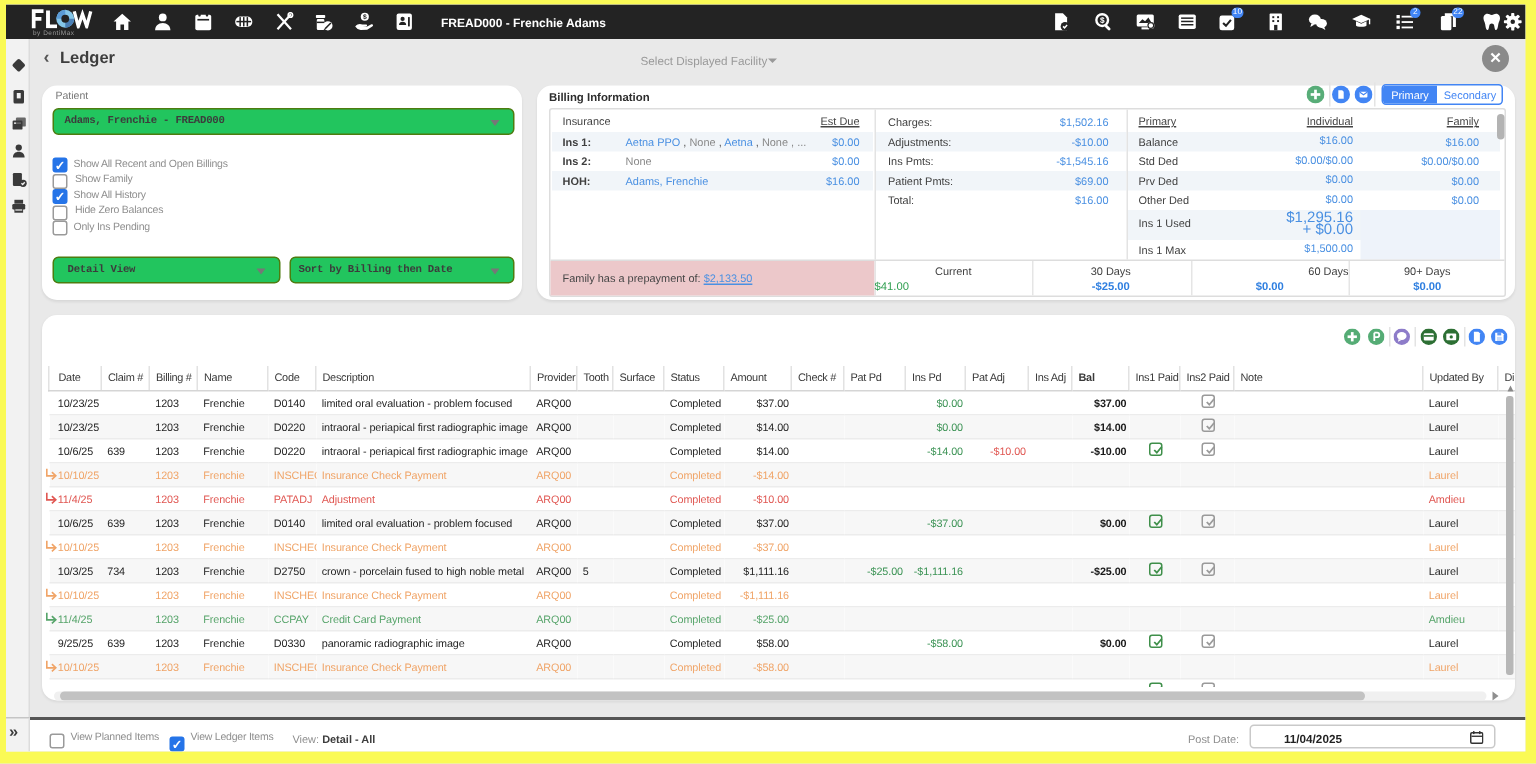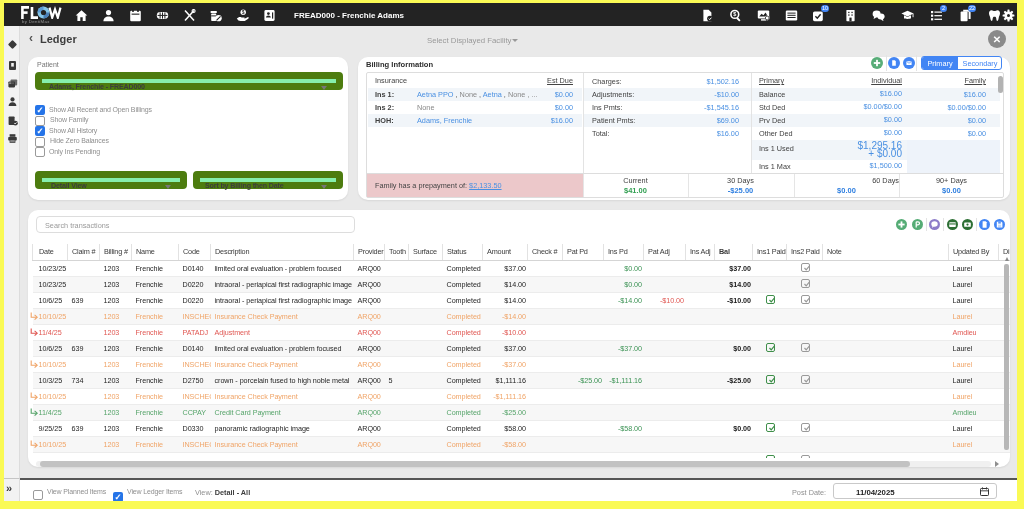--- a/index.html
+++ b/index.html
@@ -7,21 +7,21 @@
   body { background:#fafa55; font-family:"Liberation Sans", sans-serif; position:relative; }
   .abs { position:absolute; }
   #app { position:absolute; left:4px; top:3px; width:1013px; height:498px; background:#e9e9e9; overflow:hidden; }
   
   #topbar { position:absolute; left:0; top:0; width:1013px; height:23px; background:#232323; }
   
   #sidebar { position:absolute; left:0; top:23px; width:16px; height:452px; background:#f2f2f2; border-right:1px solid #dcdcdc; }
   #footer { position:absolute; left:0; top:475px; width:1013px; height:23px; background:#fff; border-top:2px solid #555; }
   #footer-side { position:absolute; left:0; top:475px; width:16px; height:23px; background:#f2f2f2; border-right:1px solid #dcdcdc; border-top:1px solid #c5c5c5; }
   .card { position:absolute; background:#fff; border-radius:10px; box-shadow:0 1px 2px rgba(0,0,0,0.08); }
-  .sel { border:7px solid #4d7c0f; border-radius:4px; background:#86efac; position:absolute; }
+  .sel { border:1px solid #4d7c0f; border-radius:4px; background:#22c55e; position:absolute;font-family:Liberation Mono, monospace; }
   .caret { position:absolute; width:0; height:0; border-left:3.5px solid transparent; border-right:3.5px solid transparent; border-top:4px solid #777; }
   .cb { position:absolute; width:10px; height:10px; border-radius:2px; }
   .cb.off { background:#fff; border:1.5px solid #9a9a9a; }
   .cb.on { background:#2574e8; color:#fff; font-size:8.5px; line-height:10px; text-align:center; font-weight:bold; }
   .lbl { color:#8f8f8f; font-size:7px; letter-spacing:-0.15px; }
   .blue { color:#4a90e2; }
   .circ { position:absolute; border-radius:50%; display:flex; align-items:center; justify-content:center; }
   
   #ttable { border-collapse:collapse; table-layout:fixed; width:998px; font-size:7.2px; letter-spacing:-0.05px; }
   #ttable td.r { position:relative; }
@@ -329,35 +329,32 @@
         <div class="abs" style="left:540px;top:87px;width:93px;height:13px;background:#eef3fa;"></div>
         <div class="abs" style="left:392px;top:89px;font-size:7.3px;color:#3f3f3f;">Ins 1 Max</div>
         <div class="abs blue" style="left:455px;top:88.5px;width:80px;text-align:right;font-size:7.3px;line-height:8.5px;">$1,500.00</div>
         <div class="abs blue" style="left:539px;top:88.5px;width:80px;text-align:right;font-size:7.3px;"></div>
         <div class="abs" style="left:631px;top:3px;width:5px;height:17px;background:#b3b3b3;border-radius:2.5px;"></div>
         <div class="abs" style="left:0;top:100px;width:636px;height:24px;border-top:1px solid #ddd;"></div>
         <div class="abs" style="left:0px;top:101px;width:216px;height:23px;background:#ecc8ca;"></div>
         <div class="abs" style="left:8px;top:108px;font-size:7.3px;color:#454545;">Family has a prepayment of: <span class="blue" style="text-decoration:underline;">$2,133.50</span></div>
         <div class="abs" style="left:216px;top:101px;width:105px;height:23px;border-left:1px solid #e5e5e5;"></div>
         <div class="abs" style="left:216px;top:103px;width:105px;text-align:center;font-size:7.3px;color:#3f3f3f;">Current</div>
-        <div class="abs" style="left:216px;top:113px;width:105px;text-align:center;font-size:7.5px;font-weight:bold;color:#33a053;">$41.00</div>
+        <div class="abs" style="left:216px;top:113px;width:105px;font-size:7.5px;font-weight:normal;color:#33a053;">$41.00</div>
         <div class="abs" style="left:321px;top:101px;width:105px;height:23px;border-left:1px solid #e5e5e5;"></div>
         <div class="abs" style="left:321px;top:103px;width:105px;text-align:center;font-size:7.3px;color:#3f3f3f;">30 Days</div>
         <div class="abs" style="left:321px;top:113px;width:105px;text-align:center;font-size:7.5px;font-weight:bold;color:#2f7fe0;">-$25.00</div>
         <div class="abs" style="left:427px;top:101px;width:105px;height:23px;border-left:1px solid #e5e5e5;"></div>
         <div class="abs" style="left:427px;top:103px;width:105px;text-align:right;font-size:7.3px;color:#3f3f3f;">60 Days</div>
         <div class="abs" style="left:427px;top:113px;width:105px;text-align:center;font-size:7.5px;font-weight:bold;color:#2f7fe0;">$0.00</div>
         <div class="abs" style="left:532px;top:101px;width:105px;height:23px;border-left:1px solid #e5e5e5;"></div>
         <div class="abs" style="left:532px;top:103px;width:105px;text-align:center;font-size:7.3px;color:#3f3f3f;">90+ Days</div>
         <div class="abs" style="left:532px;top:113px;width:105px;text-align:center;font-size:7.5px;font-weight:bold;color:#2f7fe0;">$0.00</div>
       </div>
       <div class="card" style="left:24px;top:207px;width:982px;height:257px;overflow:hidden;">
-        <div class="abs" style="left:8px;top:6px;width:319px;height:17px;border:1px solid #ddd;border-radius:4px;">
-          <span class="abs" style="left:8px;top:4px;font-size:7.3px;color:#9a9a9a;">Search transactions</span>
-        </div>
         <svg class="abs" style="left:867.5px;top:9px;" width="11" height="11">
           <circle cx="5.5" cy="5.5" r="5.5" fill="#55ac75"></circle>
           <rect x="4.6" y="2.4" width="1.8" height="6.2" fill="#fff"></rect>
           <rect x="2.4" y="4.6" width="6.2" height="1.8" fill="#fff"></rect>
         </svg>
         <svg class="abs" style="left:883.5px;top:9px;" width="11" height="11">
           <circle cx="5.5" cy="5.5" r="5.5" fill="#55ac75"></circle>
           <path d="M4.2 2.8 V8.4 M4.2 2.8 H6 a1.5 1.5 0 0 1 0 3 H4.2" stroke="#fff" stroke-width="1.2" fill="none"></path>
         </svg>
         <svg class="abs" style="left:900.5px;top:9px;" width="11" height="11">

